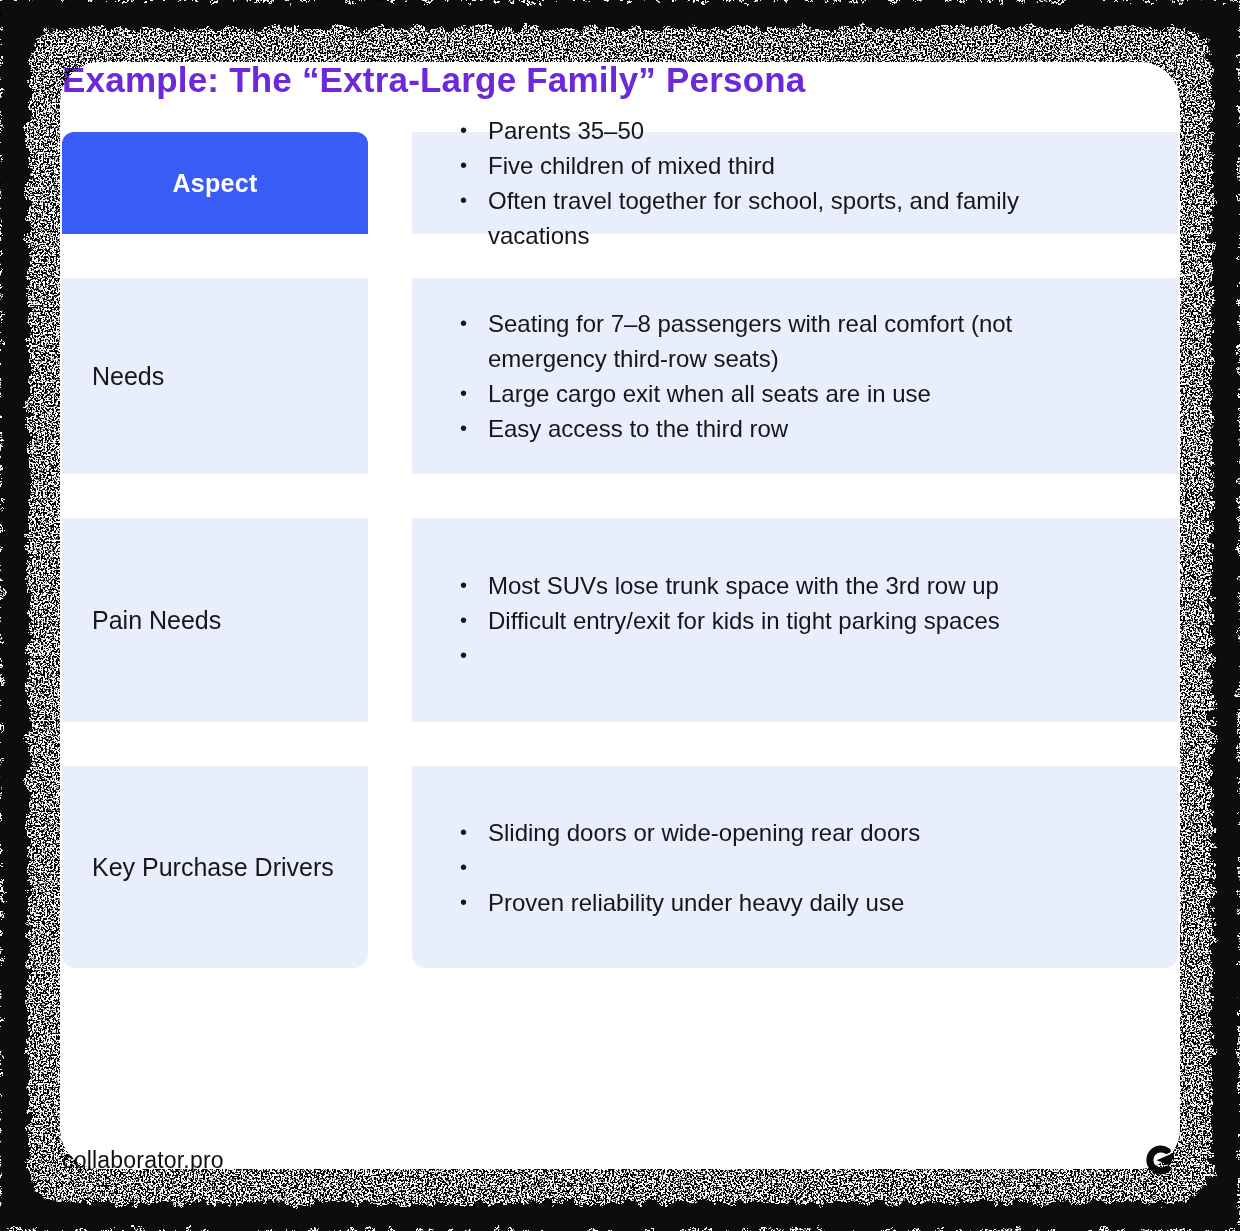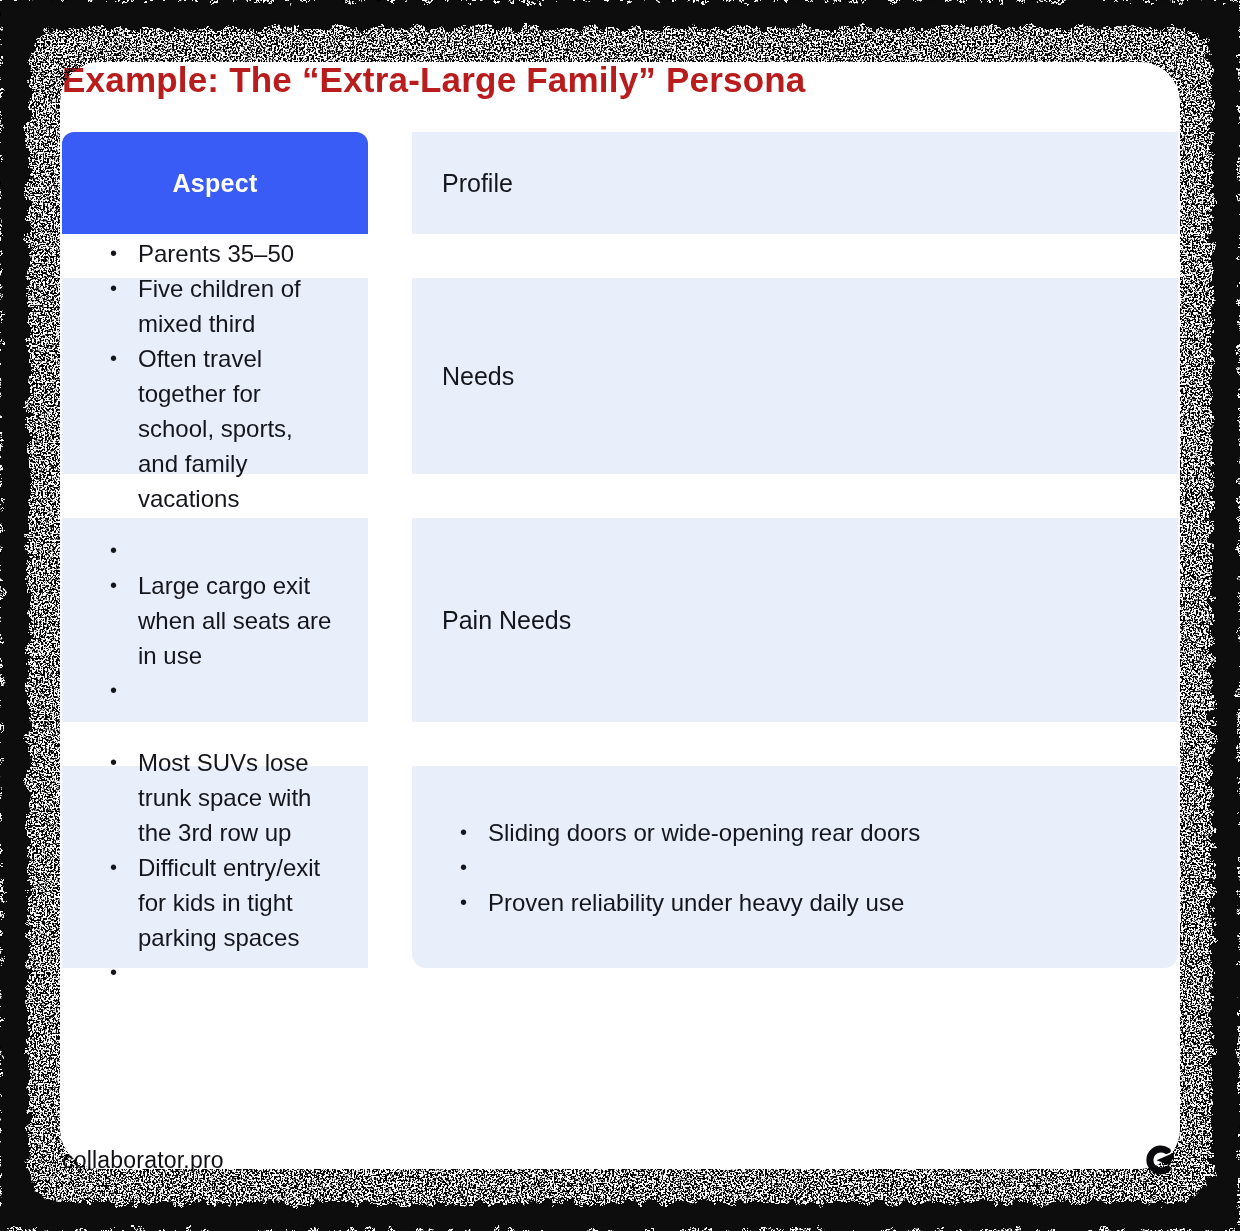--- a/index.html
+++ b/index.html
@@ -27,21 +27,21 @@
     border-radius: 30px;
     z-index: 1;
   }
 
   .page-title {
     margin: 0;
     padding: 26px 28px 0 28px;
     font-size: 35px;
     font-weight: 600;
     letter-spacing: 0.2px;
-    color: #b91c1c;
+    color: #6d28d9;
   }
 
   .persona-table {
     position: absolute;
     left: 28px; right: 28px; top: 98px;
     display: grid;
     grid-template-columns: 306px 1fr;
     grid-template-rows: 102px 196px 204px 202px 203px;
     column-gap: 17px;
     row-gap: 17px;
@@ -111,21 +111,20 @@
 <div class="stage">
 
   <div class="card">
 
     <h1 class="page-title">Example: The “Extra-Large Family” Persona</h1>
 
     <div class="persona-table">
 
       <div class="cell head">Aspect</div>
 
-      <div class="cell aspect">Profile</div>
       <div class="cell desc">
         <ul class="bullets">
           <li class="bullet">
               <span class="dot">•</span>
               <span class="btext">Parents 35–50</span>
             </li>
           <li class="bullet">
               <span class="dot">•</span>
               <span class="btext">Five children of mixed third</span>
             </li>
@@ -134,27 +133,29 @@
               <span class="btext">Often travel together for school, sports, and family vacations</span>
             </li>
         </ul>
       </div>
 
       <div class="cell aspect">Needs</div>
       <div class="cell desc">
         <ul class="bullets">
           <li class="bullet">
               <span class="dot">•</span>
+              <span class="btext">Seating for 7–8 passengers with real comfort (not emergency third-row seats)</span>
             </li>
           <li class="bullet">
               <span class="dot">•</span>
               <span class="btext">Large cargo exit when all seats are in use</span>
             </li>
           <li class="bullet">
               <span class="dot">•</span>
+              <span class="btext">Easy access to the third row</span>
             </li>
         </ul>
       </div>
 
       <div class="cell aspect">Pain Needs</div>
       <div class="cell desc">
         <ul class="bullets">
           <li class="bullet">
               <span class="dot">•</span>
               <span class="btext">Most SUVs lose trunk space with the 3rd row up</span>
@@ -162,20 +163,21 @@
           <li class="bullet">
               <span class="dot">•</span>
               <span class="btext">Difficult entry/exit for kids in tight parking spaces</span>
             </li>
           <li class="bullet">
               <span class="dot">•</span>
             </li>
         </ul>
       </div>
 
+      <div class="cell aspect last">Key Purchase Drivers</div>
       <div class="cell desc last">
         <ul class="bullets">
           <li class="bullet">
               <span class="dot">•</span>
               <span class="btext">Sliding doors or wide-opening rear doors</span>
             </li>
           <li class="bullet">
               <span class="dot">•</span>
             </li>
           <li class="bullet">

